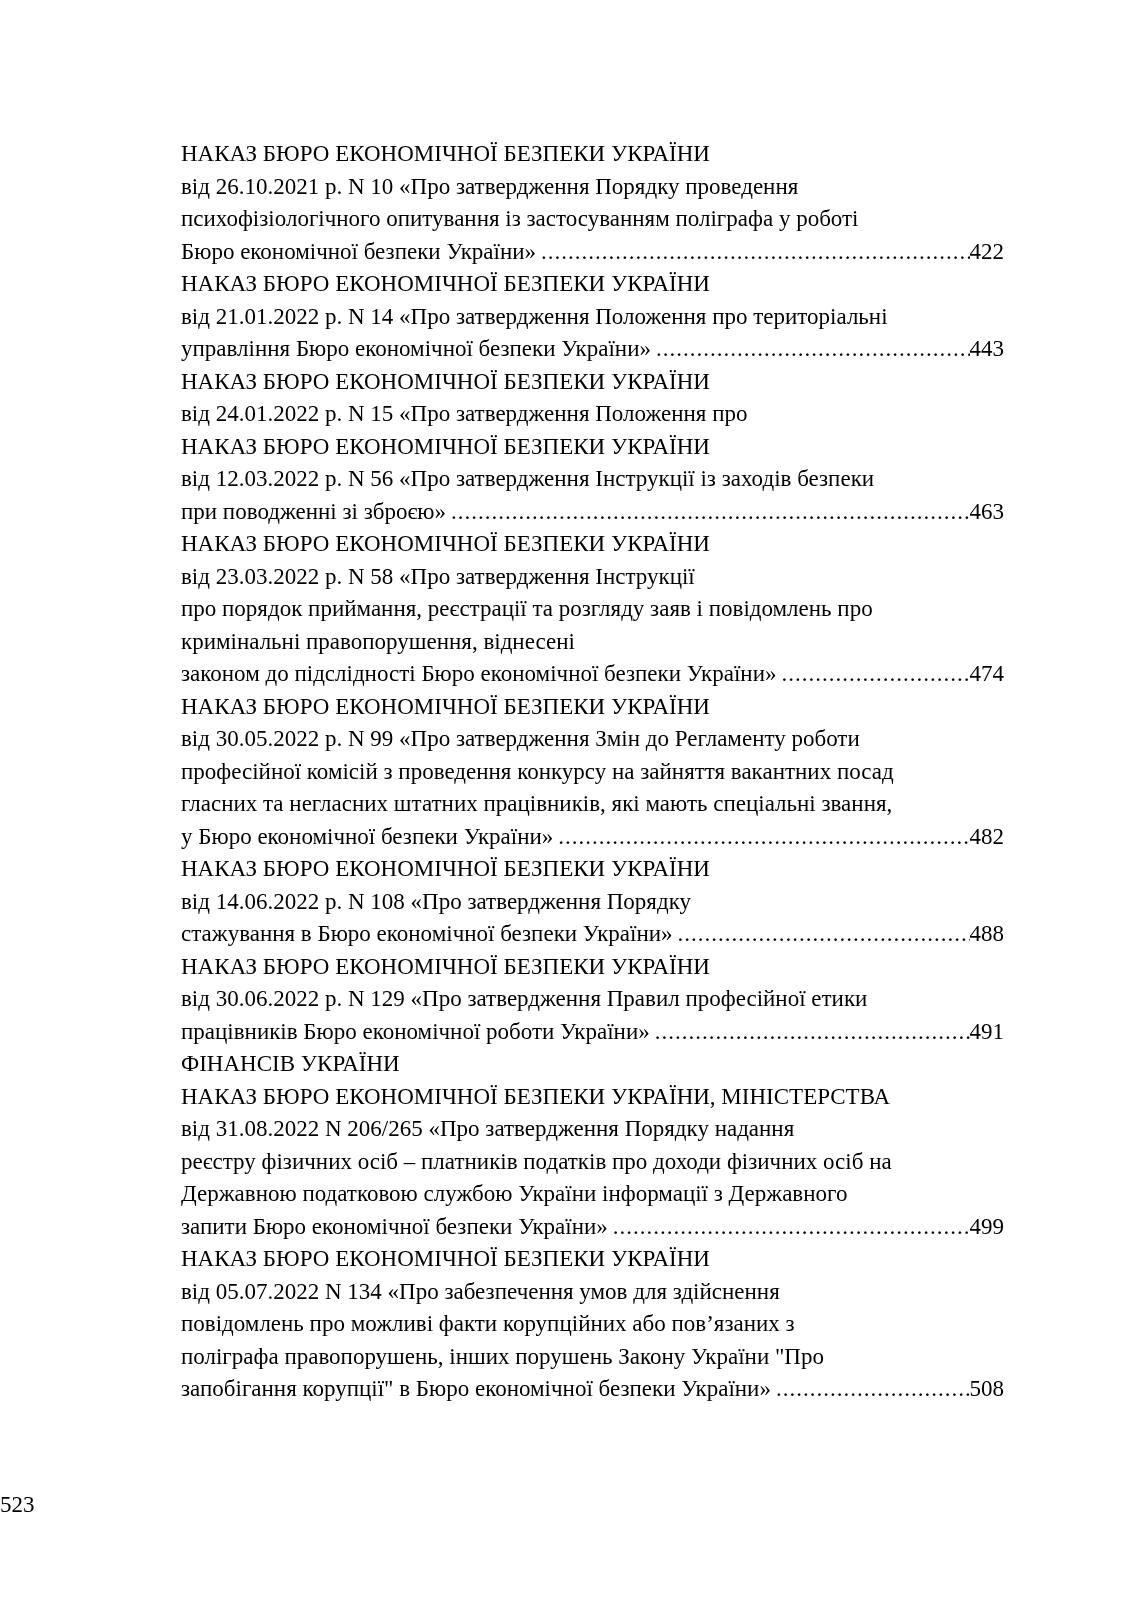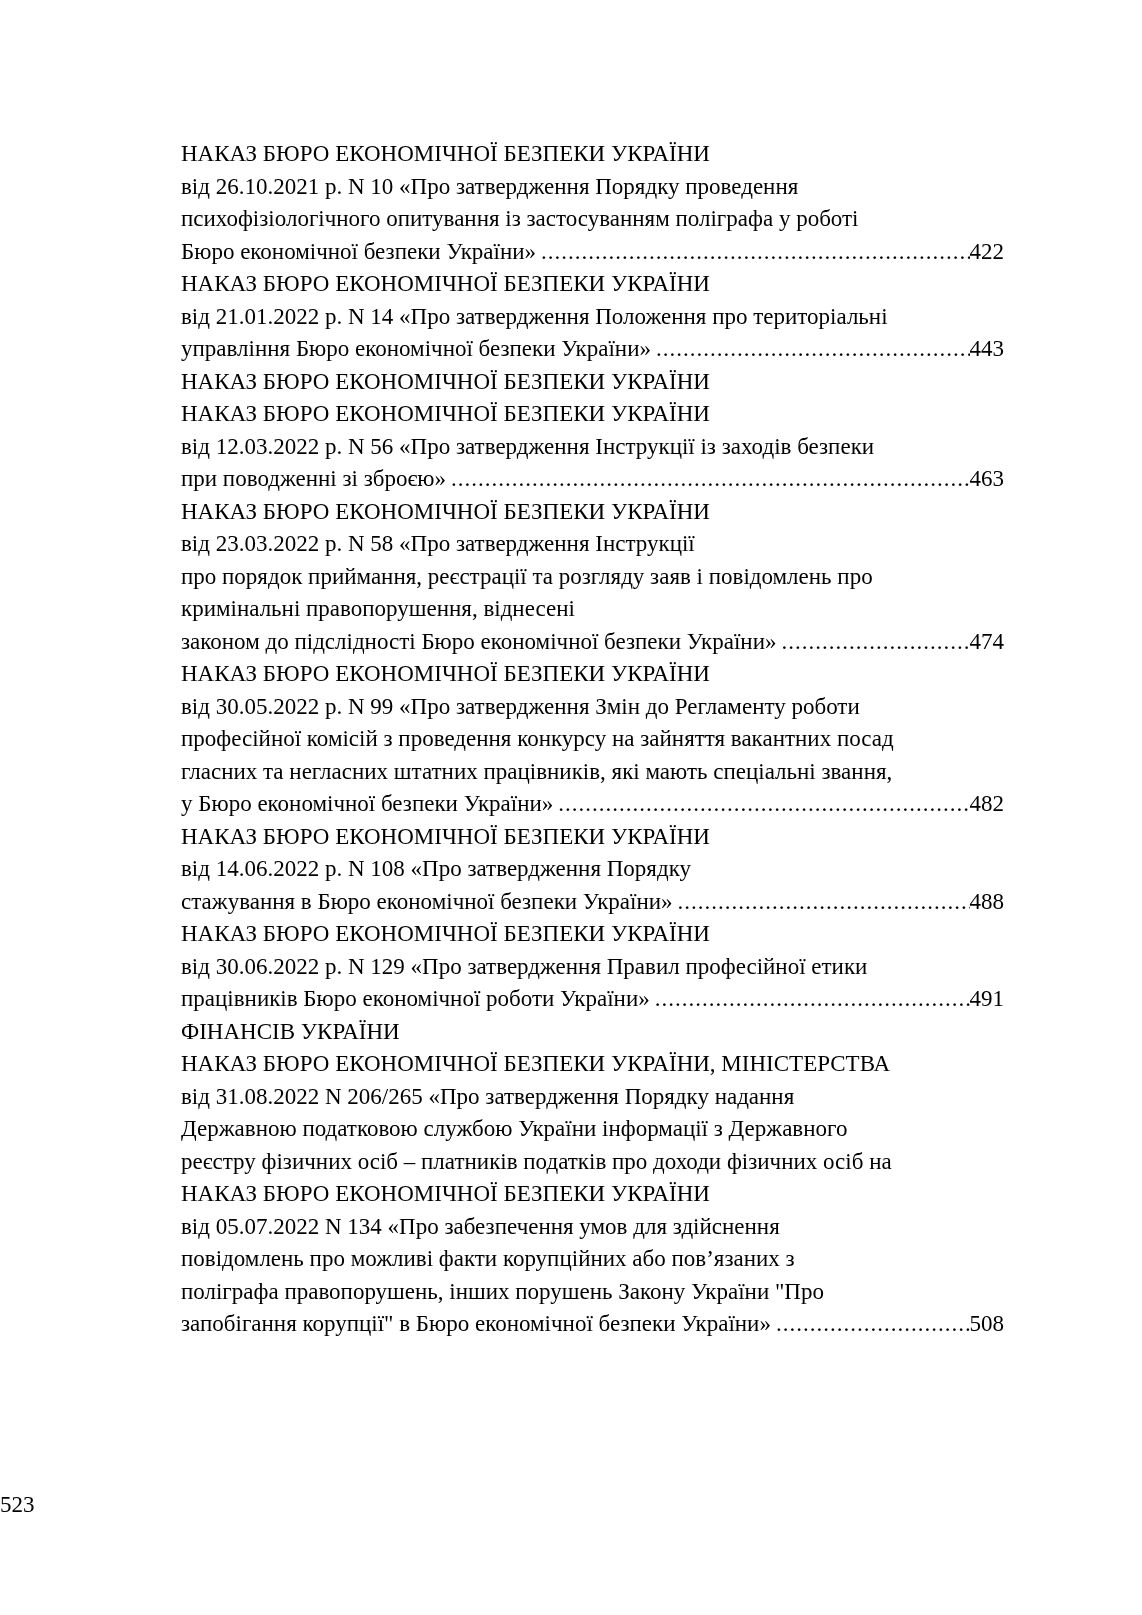--- a/index.html
+++ b/index.html
@@ -78,20 +78,21 @@
         <div class="line">НАКАЗ БЮРО ЕКОНОМІЧНОЇ БЕЗПЕКИ УКРАЇНИ</div>
         <div class="line">від 21.01.2022 р. N 14 «Про затвердження Положення про територіальні</div>
         <div class="line leader-line">
           <span class="tail">управління Бюро економічної безпеки України»</span>
           <span class="leader"></span>
           <span class="pagenum">443</span>
         </div>
       </div>
       <div class="entry">
         <div class="line">НАКАЗ БЮРО ЕКОНОМІЧНОЇ БЕЗПЕКИ УКРАЇНИ</div>
+        <div class="line">від 24.01.2022 р. N 15 «Про затвердження Положення про</div>
       </div>
       <div class="entry">
         <div class="line">НАКАЗ БЮРО ЕКОНОМІЧНОЇ БЕЗПЕКИ УКРАЇНИ</div>
         <div class="line">від 12.03.2022 р. N 56 «Про затвердження Інструкції із заходів безпеки</div>
         <div class="line leader-line">
           <span class="tail">при поводженні зі зброєю»</span>
           <span class="leader"></span>
           <span class="pagenum">463</span>
         </div>
       </div>
@@ -132,22 +133,27 @@
         <div class="line leader-line">
           <span class="tail">працівників Бюро економічної роботи України»</span>
           <span class="leader"></span>
           <span class="pagenum">491</span>
         </div>
       </div>
       <div class="entry">
         <div class="line">ФІНАНСІВ УКРАЇНИ</div>
         <div class="line">НАКАЗ БЮРО ЕКОНОМІЧНОЇ БЕЗПЕКИ УКРАЇНИ, МІНІСТЕРСТВА</div>
         <div class="line">від 31.08.2022 N 206/265 «Про затвердження Порядку надання</div>
+        <div class="line">реєстру фізичних осіб – платників податків про доходи фізичних осіб на</div>
         <div class="line">Державною податковою службою України інформації з Державного</div>
-        <div class="line">реєстру фізичних осіб – платників податків про доходи фізичних осіб на</div>
+        <div class="line leader-line">
+          <span class="tail">запити Бюро економічної безпеки України»</span>
+          <span class="leader"></span>
+          <span class="pagenum">499</span>
+        </div>
       </div>
       <div class="entry">
         <div class="line">НАКАЗ БЮРО ЕКОНОМІЧНОЇ БЕЗПЕКИ УКРАЇНИ</div>
         <div class="line">від 05.07.2022 N 134 «Про забезпечення умов для здійснення</div>
         <div class="line">повідомлень про можливі факти корупційних або пов’язаних з</div>
         <div class="line">поліграфа правопорушень, інших порушень Закону України "Про</div>
         <div class="line leader-line">
           <span class="tail">запобігання корупції" в Бюро економічної безпеки України»</span>
           <span class="leader"></span>
           <span class="pagenum">508</span>

